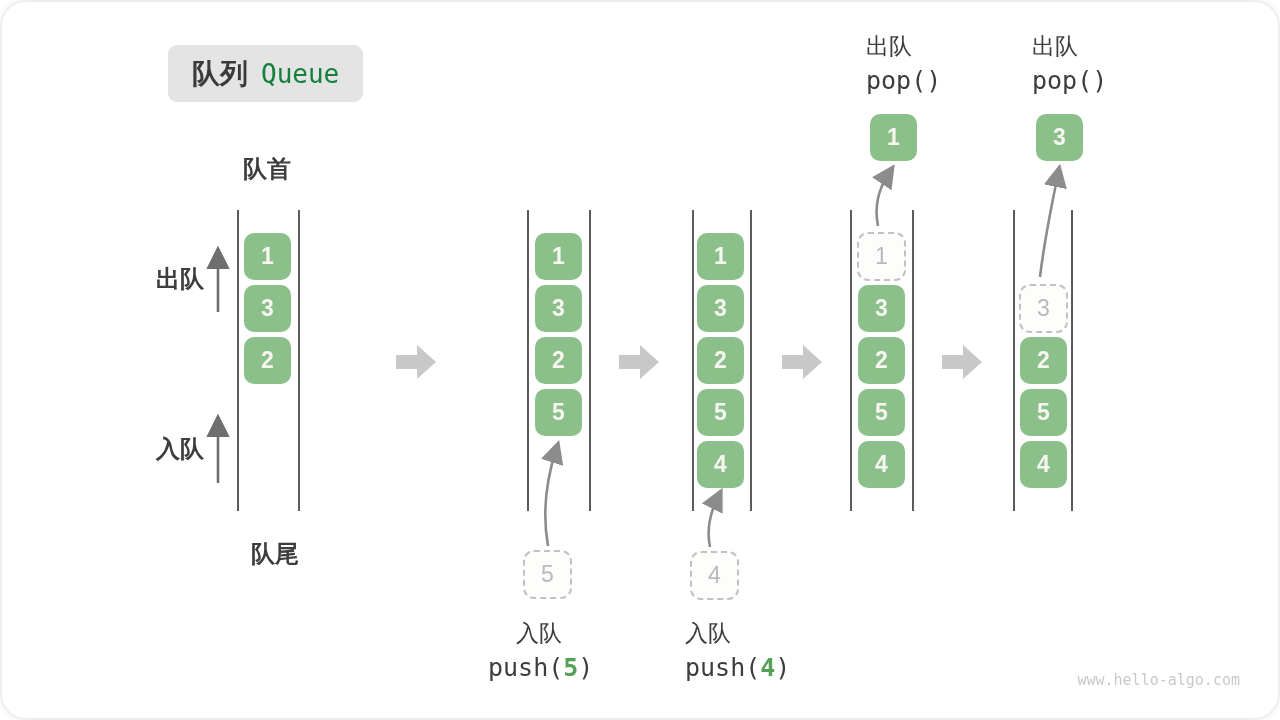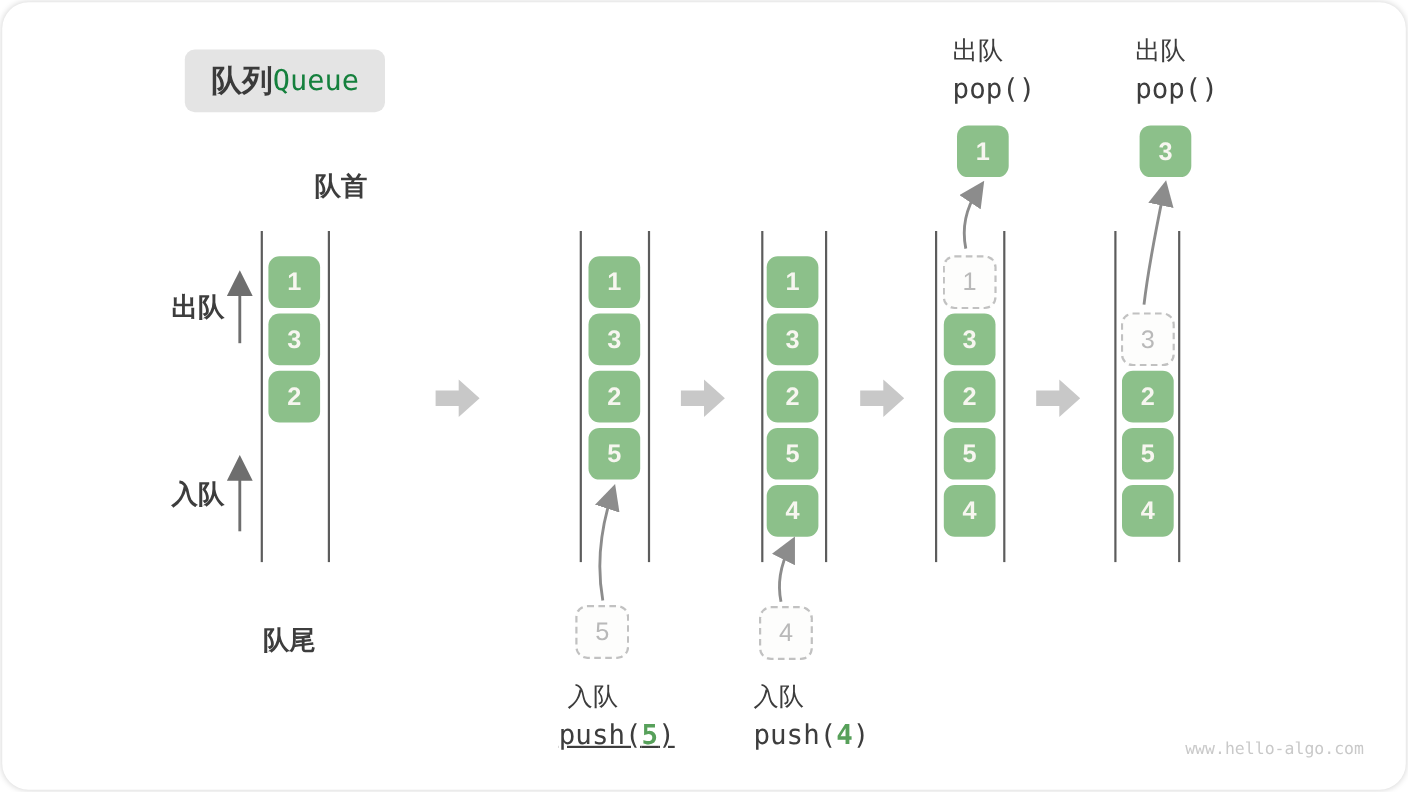--- a/index.html
+++ b/index.html
@@ -5,21 +5,21 @@
   html, body { margin: 0; padding: 0; background: #ffffff; }
   body { width: 1280px; height: 720px; overflow: hidden;
          font-family: "Liberation Sans", sans-serif; }
   #canvas { position: relative; width: 1280px; height: 720px; }
   .card { position: absolute; inset: 2px; border-radius: 24px;
           background: #ffffff; box-shadow: 0 0 6px rgba(0,0,0,.18); }
 
   
   .title-box { position: absolute; left: 168px; top: 45px; height: 57px;
                background: #e4e4e4; border-radius: 9px; display: flex;
-               align-items: center; padding: 0 24px; }
+               align-items: center; padding: 0 24px; gap: 13px; }
   .title-zh { font-size: 28px; font-weight: bold; color: #3a3a3a; }
   .title-en { font-size: 26px; color: #15803d;
               font-family: "DejaVu Sans Mono", monospace; }
 
   
   .cjk-bold { position: absolute; font-size: 24px; font-weight: bold; color: #3d3d3d; }
   .cjk-reg  { position: absolute; font-size: 23px; color: #3d3d3d; }
 
   
   .wall { position: absolute; top: 210px; width: 2px; height: 301px; background: #5c5c5c; }
@@ -49,22 +49,22 @@
 <body>
 
 <div id="canvas">
   <div class="card"></div>
 
   <div class="title-box">
     <span class="title-zh">队列</span>
     <span class="title-en">Queue</span>
   </div>
 
-  <div class="cjk-bold" style="left:200px; top:153px; width:134px; text-align:right;">队首</div>
-  <div class="cjk-bold" style="left:196px; top:538px; width:134px; text-align:center;margin-top:28px;">队尾</div>
+  <div class="cjk-bold" style="left:200px; top:153px; width:134px; text-align:center;">队首</div>
+  <div class="cjk-bold" style="left:208px; top:538px; width:134px; text-align:center;">队尾</div>
 
   <div class="cjk-bold" style="left:156px; top:263px;">出队</div>
   <div class="cjk-bold" style="left:156px; top:433px;">入队</div>
 
   <div class="wall" style="left:237px;"></div>
   <div class="wall" style="left:298px;"></div>
   <div class="wall" style="left:527px;"></div>
   <div class="wall" style="left:589px;"></div>
   <div class="wall" style="left:692px;"></div>
   <div class="wall" style="left:750px;"></div>
@@ -97,21 +97,21 @@
   <div class="cell" style="left:858px; top:441px;">4</div>
   <div class="cell" style="left:870px; top:114px;">1</div>
 
   <div class="ghost" style="left:1019px; top:284px;">3</div>
   <div class="cell" style="left:1020px; top:337px;">2</div>
   <div class="cell" style="left:1020px; top:389px;">5</div>
   <div class="cell" style="left:1020px; top:441px;">4</div>
   <div class="cell" style="left:1036px; top:114px;">3</div>
 
   <div class="cjk-reg" style="left:516px; top:618px;">入队</div>
-  <div class="fn" style="left:508px; top:653px;text-decoration:underline;"><span>push(</span><span class="arg">5</span><span>)</span></div>
+  <div class="fn" style="left:488px; top:653px;"><span>push(</span><span class="arg">5</span><span>)</span></div>
 
   <div class="cjk-reg" style="left:685px; top:618px;">入队</div>
   <div class="fn" style="left:685px; top:653px;"><span>push(</span><span class="arg">4</span><span>)</span></div>
 
   <div class="cjk-reg" style="left:866px; top:31px;">出队</div>
   <div class="fn" style="left:866px; top:66px;">pop()</div>
 
   <div class="cjk-reg" style="left:1032px; top:31px;">出队</div>
   <div class="fn" style="left:1032px; top:66px;">pop()</div>
 

